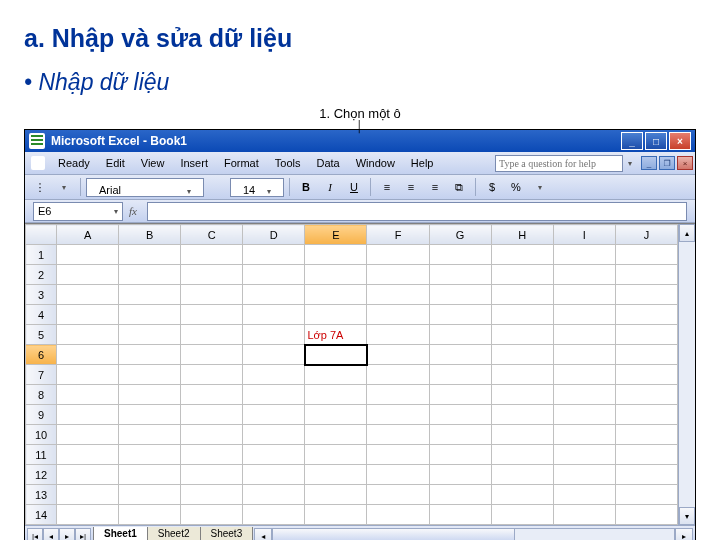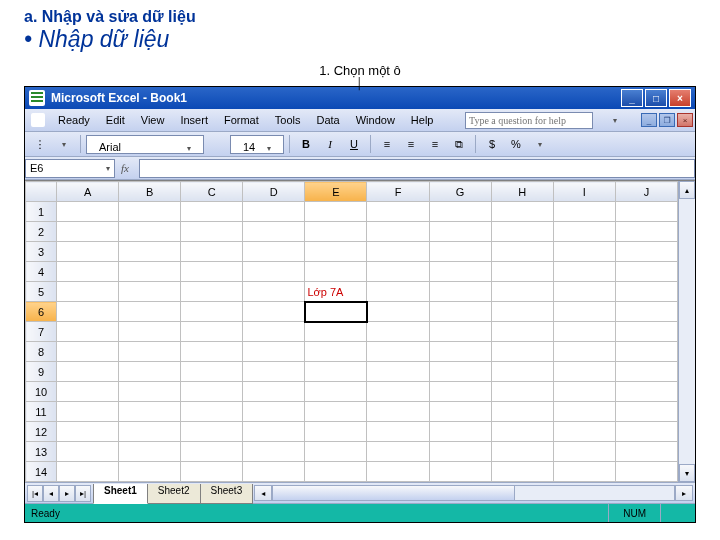--- a/index.html
+++ b/index.html
@@ -1,42 +1,42 @@
 <!DOCTYPE html>
 <html><head>
 <meta charset="utf-8">
 <style>
 body{margin:0;font-family:Arial,sans-serif;font-size:12px;background:#fff}
 .slide{width:720px;height:540px;box-sizing:border-box;padding:8px 24px;position:relative}
-.heading-a{font-size:16px;font-weight:bold;color:#003399;margin:0 0}
+.heading-a{font-size:25px;font-weight:bold;color:#003399;margin:16px 0}
 .heading-b{font-size:23px;font-style:italic;color:#003399;margin:0 0 10px 0}
 .annotation{font-size:13px;font-weight:normal;color:#000;text-align:center;margin-bottom:2px}
 .arrow{text-align:center;color:#000;font-size:11px;line-height:6px;height:6px}
 .excel-frame{border:1px solid #000;background:#ece9d8;font-family:Tahoma,Arial,sans-serif;font-size:11px;color:#000}
 .titlebar{background:linear-gradient(to bottom,#2a66c8,#0b49b5);height:22px;display:flex;align-items:center;padding:0 4px;color:#fff;font-weight:bold}
 .titlebar .app-icon{width:16px;height:16px;background:#fff;margin-right:6px;border-radius:2px;position:relative}
 .titlebar .app-icon::before{content:"";position:absolute;inset:2px;background:repeating-linear-gradient(#2b8a2b 0 2px,#fff 2px 4px)}
 .titlebar .title{flex:1;font-size:12px}
 .winbtn{width:20px;height:16px;border:1px solid #fff;margin-left:2px;background:linear-gradient(#4a80d2,#1c4daa);display:flex;align-items:center;justify-content:center;color:#fff;font-size:10px;font-weight:bold}
 .winbtn.close{background:linear-gradient(#e57e6f,#c8402b)}
 .menubar{background:linear-gradient(#e3e9f7,#c4d1ef);height:22px;display:flex;align-items:center;padding:0 2px;gap:2px;border-bottom:1px solid #9ba9c6}
 .menubar .menu-icon{width:14px;height:14px;background:#fff;margin:0 4px;border-radius:2px}
 .menubar .m{padding:0 7px;cursor:default}
-.helpbox{margin-left:auto;display:flex;align-items:center;gap:20px}
+.helpbox{margin-left:auto;display:flex;align-items:center;gap:5px}
 .helpbox input{width:120px;height:15px;font-size:10px;border:1px solid #7a8bb0;padding:0 3px;background:#fff;font-family:Tahoma}
 .small-winbtns{display:flex;gap:2px;margin-left:4px}
 .small-winbtns .sw{width:14px;height:12px;border:1px solid #396ab5;background:linear-gradient(#b3c7eb,#8dacde);font-size:8px;display:flex;align-items:center;justify-content:center;color:#1a3a76}
 .small-winbtns .sw.x{background:linear-gradient(#e9b2aa,#d2756a);border-color:#a8332c;color:#5c1b14}
 .toolbars{background:linear-gradient(#e3e9f7,#c4d1ef);border-bottom:1px solid #9ba9c6;height:24px;display:flex;align-items:center;padding:0 4px;gap:2px}
 .tb-sep{width:1px;height:18px;background:#9ba9c6;margin:0 3px}
 .tb-btn{min-width:16px;height:18px;display:flex;align-items:center;justify-content:center;padding:0 3px}
 .font-select{width:92px;height:17px;background:#fff;border:1px solid #7a8bb0;font-size:11px;padding:0 12px;display:flex;align-items:flex-end;justify-content:space-between}
 .font-select.sz{width:28px}
 .drop-arr{font-size:8px;color:#555}
-.namebox-row{background:linear-gradient(#e3e9f7,#c4d1ef);height:22px;display:flex;align-items:center;padding:0 0;border-bottom:1px solid #9ba9c6}
+.namebox-row{background:linear-gradient(#e3e9f7,#c4d1ef);height:22px;display:flex;align-items:center;padding:0 8px;border-bottom:1px solid #9ba9c6}
 .namebox{width:80px;height:17px;background:#fff;border:1px solid #7a8bb0;display:flex;align-items:center;padding:0 4px;font-size:11px;justify-content:space-between}
 .fx{margin:0 6px;font-style:italic;color:#555}
 .fx::before{content:"fx";font-family:serif;font-style:italic}
 .formula-bar{flex:1;height:17px;background:#fff;border:1px solid #7a8bb0;margin-left:4px}
 .grid-wrap{display:flex;background:#fff;border-top:1px solid #808080}
 .grid{flex:1;border-collapse:collapse;table-layout:fixed;width:100%}
 .grid th,.grid td{border:1px solid #c0c0c0;height:17px;font-size:11px;font-weight:normal}
 .grid th{background:linear-gradient(#f7f8fb,#dbe2f0);color:#000;text-align:center}
 .grid th.corner{background:linear-gradient(#f7f8fb,#dbe2f0);width:28px}
 .grid th.rowh{background:linear-gradient(to right,#f7f8fb,#dbe2f0);width:28px;text-align:center}

